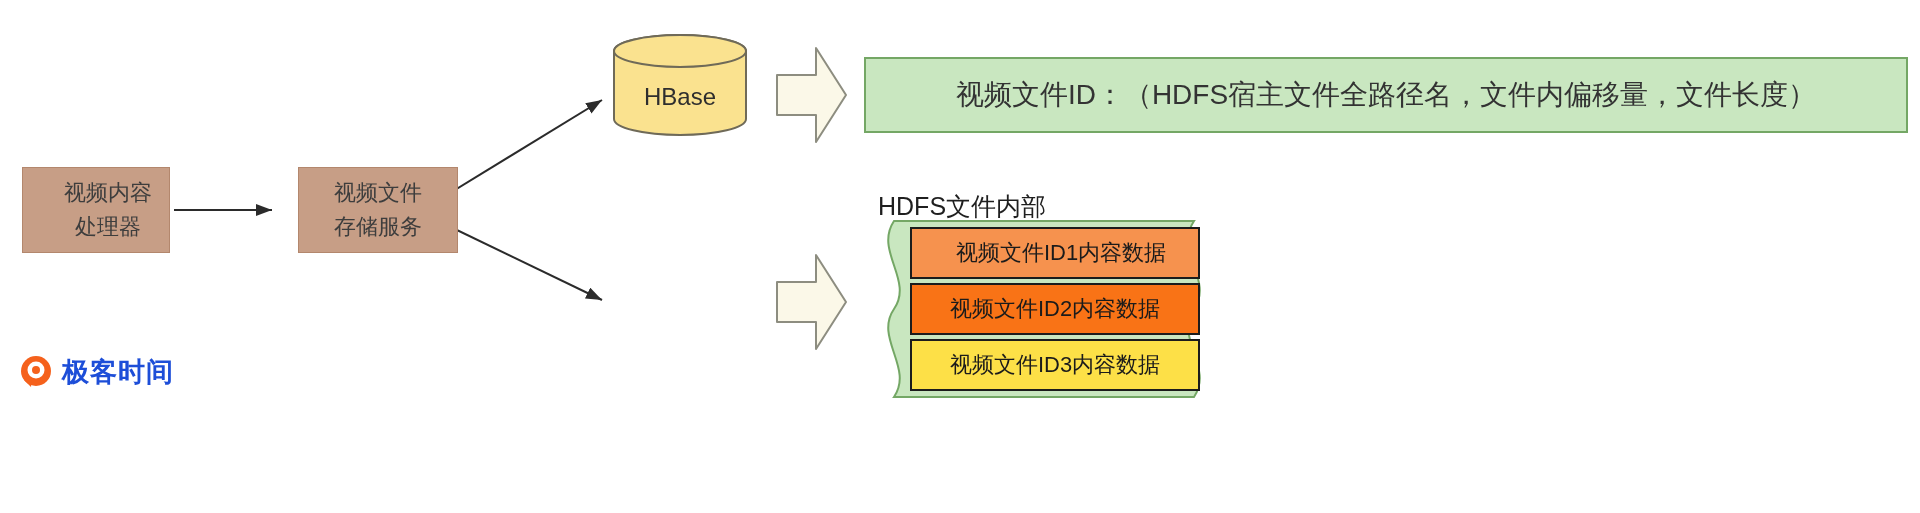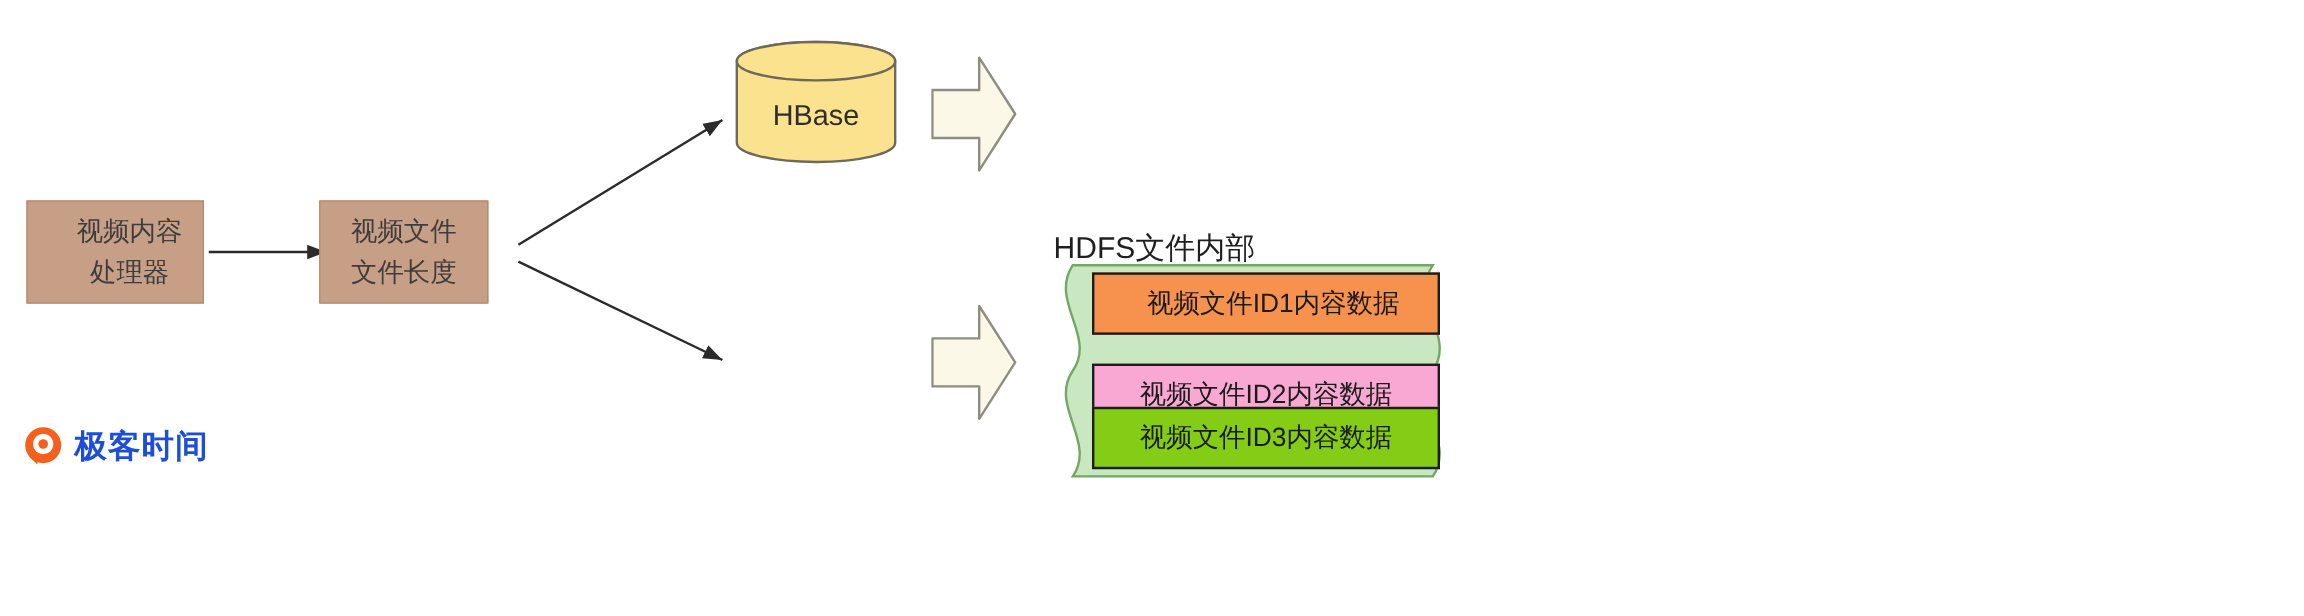--- a/index.html
+++ b/index.html
@@ -3,21 +3,21 @@
 <meta charset="utf-8">
 <style>
   html,body{margin:0;padding:0;}
   body{font-family:"Liberation Sans","DejaVu Sans",sans-serif;background:#ffffff;}
   .canvas{position:relative;width:1920px;height:513px;background:#ffffff;overflow:hidden;}
 
   .tanbox{position:absolute;background:#C79E86;border:1px solid #B3876D;box-sizing:border-box;
           display:flex;flex-direction:column;align-items:center;justify-content:center;
           color:#3d3d3d;font-size:22px;line-height:1.55;}
   .box-processor{left:22px;top:167px;width:148px;height:86px;padding-left:24px;}
-  .box-storage{left:266px;top:167px;width:141px;height:86px;}
+  .box-storage{left:298px;top:167px;width:160px;height:86px;}
 
   .connectors{position:absolute;left:0;top:0;}
 
   .cyl-wrap{position:absolute;width:136px;height:104px;}
   .cyl-hbase{left:612px;top:33px;}
   .cyl-hdfs{left:612px;top:249px;}
   .cyl-label{position:absolute;left:0;top:50px;width:100%;text-align:center;
              font-size:24px;color:#2e2e2e;}
 
   .block-arrow{position:absolute;width:72px;height:110px;}
@@ -31,22 +31,22 @@
 
   .internal-label{position:absolute;left:878px;top:190px;font-size:25px;color:#1f1f1f;}
 
   .wavy{position:absolute;left:872px;top:219px;}
 
   .segment{position:absolute;left:910px;width:290px;height:52px;
            border:2px solid #1c1c1c;box-sizing:border-box;
            display:flex;align-items:center;justify-content:center;
            font-size:22px;color:#1b1b1b;}
   .seg0{top:227px;background:#F6924E;padding-left:12px;}
-  .seg1{top:283px;background:#f9a8d4;margin-top:20px;}
-  .seg2{top:339px;background:#84cc16;}
+  .seg1{top:283px;background:#f97316;}
+  .seg2{top:339px;background:#fde047;}
 
   .logo{position:absolute;left:18px;top:354px;display:flex;align-items:center;gap:8px;}
   .logo-text{font-size:27px;font-weight:bold;color:#1d4ed8;letter-spacing:1px;}
 </style>
 </head>
 <body>
 
 <div class="canvas">
 
   <svg class="connectors" width="1920" height="513">
@@ -60,39 +60,42 @@
     <line x1="432" y1="218" x2="602" y2="300" stroke="#2b2b2b" stroke-width="2" marker-end="url(#ah)"></line>
   </svg>
 
   <div class="tanbox box-processor">
     <span>视频内容</span>
     <span>处理器</span>
   </div>
 
   <div class="tanbox box-storage">
     <span>视频文件</span>
-    <span>文件长度</span>
+    <span>存储服务</span>
   </div>
 
   <div class="cyl-wrap cyl-hbase">
     <svg width="136" height="104" viewBox="0 0 136 104">
       <path d="M2 18 a66 16 0 0 1 132 0 v68 a66 16 0 0 1 -132 0 z" fill="#FAE28F" stroke="#6f6a58" stroke-width="2"></path>
       <ellipse cx="68" cy="18" rx="66" ry="16" fill="#FAE28F" stroke="#6f6a58" stroke-width="2"></ellipse>
     </svg>
     <div class="cyl-label">HBase</div>
   </div>
 
 
   <svg class="block-arrow arrow-top" viewBox="0 0 72 110">
     <polygon points="1,35 40,35 40,8 70,55 40,102 40,75 1,75" fill="#FBF8E8" stroke="#8d8d80" stroke-width="2" stroke-linejoin="round"></polygon>
   </svg>
   <svg class="block-arrow arrow-bottom" viewBox="0 0 72 110">
     <polygon points="1,35 40,35 40,8 70,55 40,102 40,75 1,75" fill="#FBF8E8" stroke="#8d8d80" stroke-width="2" stroke-linejoin="round"></polygon>
   </svg>
 
+  <div class="idbox">
+    <span>视频文件ID：（HDFS宿主文件全路径名，文件内偏移量，文件长度）</span>
+  </div>
 
   <div class="internal-label">HDFS文件内部</div>
 
   <svg class="wavy" width="344" height="180" viewBox="0 0 344 180">
     <path d="M 22 2 C 2 32, 42 61, 22 90 C 2 119, 42 149, 22 178 L 322 178 C 342 149, 302 119, 322 90 C 342 61, 302 32, 322 2 Z" fill="#C9E7C0" stroke="#74A765" stroke-width="2"></path>
   </svg>
 
   <div class="segment seg0">
     <span>视频文件ID1内容数据</span>
   </div>

